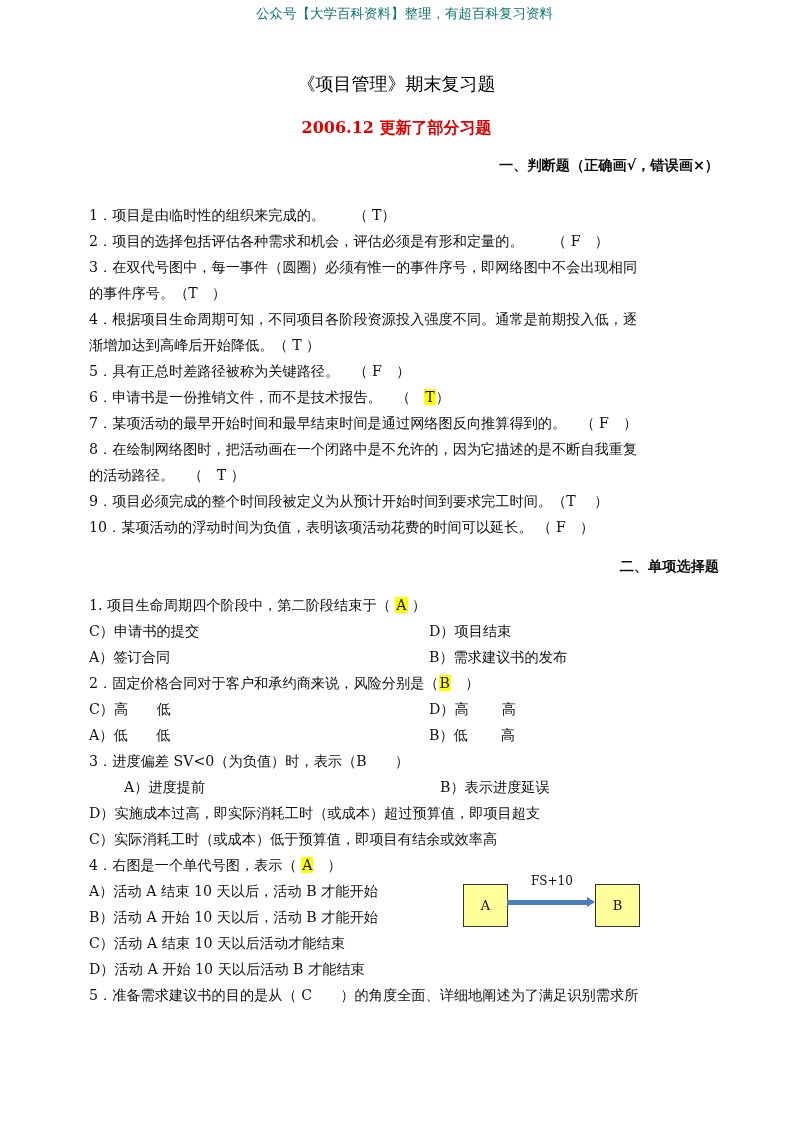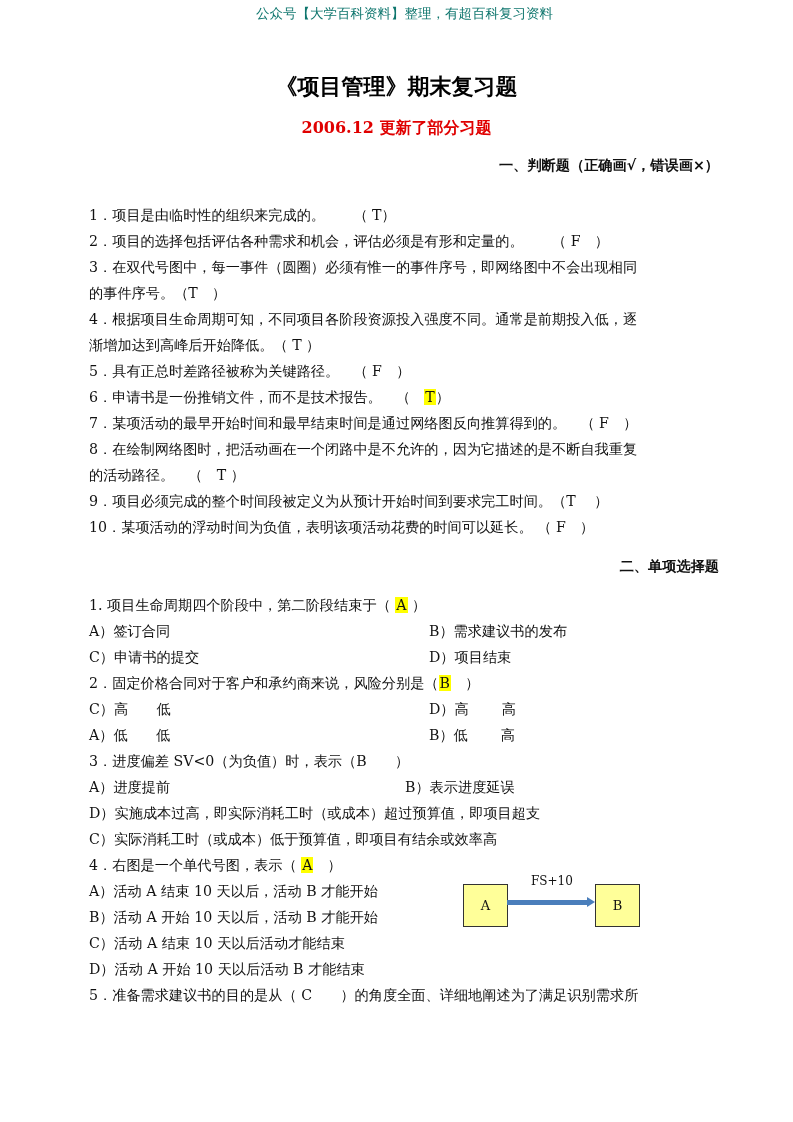--- a/index.html
+++ b/index.html
@@ -1,34 +1,34 @@
 <!DOCTYPE html>
 <html><head>
 <meta charset="utf-8">
 <style>
   html, body { margin: 0; padding: 0; background: #ffffff; }
   body { width: 793px; height: 1122px; position: relative; overflow: hidden;
          font-family: "DejaVu Serif", "Liberation Serif", serif; color: #111; }
   .page-header { position: absolute; top: 5px; left: 8px; width: 793px; text-align: center;
                  font-size: 13.5px; color: #0f766e; }
   .title { position: absolute; top: 72px; left: 0; width: 793px; text-align: center;
-           font-family: "DejaVu Sans", "Liberation Sans", sans-serif; font-weight: bold;
-           font-size: 22px; color: #000; }
+           font-family: "DejaVu Sans", "Liberation Sans", sans-serif; font-weight: normal;
+           font-size: 18px; color: #000; }
   .subtitle { position: absolute; top: 118px; left: 0; width: 793px; text-align: center;
               font-weight: bold; font-size: 16px; color: #e00000; }
   .content { position: absolute; top: 152px; left: 89px; width: 630px; font-size: 14.2px; }
   .section-heading { font-family: "DejaVu Sans", "Liberation Sans", sans-serif; font-weight: bold;
                      font-size: 14.2px; height: 26px; line-height: 26px; text-align: right; }
   .line { height: 26px; line-height: 26px; white-space: nowrap; }
   .gap-1 { height: 24px; }
   .gap-2 { height: 13px; }
   .hl { background: #ffff00; padding: 0 1px; }
   .opts { display: flex; height: 26px; line-height: 26px; white-space: nowrap; }
   .opt-left { width: 340px; }
-  .opt-left-narrow { width: 316px; }
+  .opt-left-narrow { width: 316px; margin-left: 35px; }
   .q4 { position: relative; }
   .diagram { position: absolute; left: 374px; top: 28px; width: 180px; height: 46px; }
   .box { position: absolute; top: 4px; width: 43px; height: 41px; background: #ffff99;
          border: 1px solid #333; text-align: center; line-height: 41px; font-size: 13px; }
   .box-a { left: 0; }
   .box-b { left: 132px; }
   .arrow-label { position: absolute; left: 68px; top: -6px; font-size: 12px; }
   .arrow { position: absolute; left: 44px; top: 20px; width: 82px; height: 5px; background: #4a7ebb; }
   .arrow-head { position: absolute; left: 124px; top: 17px; width: 0; height: 0;
                 border-top: 5px solid transparent; border-bottom: 5px solid transparent;
@@ -58,26 +58,26 @@
   <div class="line">的活动路径。　（　T ）</div>
   <div class="line">9．项目必须完成的整个时间段被定义为从预计开始时间到要求完工时间。（T　 ）</div>
   <div class="line">10．某项活动的浮动时间为负值，表明该项活动花费的时间可以延长。 （ F　）</div>
 
   <div class="gap-2"></div>
   <div class="section-heading">二、单项选择题</div>
   <div class="gap-2"></div>
 
   <div class="line"><span>1. 项目生命周期四个阶段中，第二阶段结束于（ </span><span class="hl">A</span><span> ）</span></div>
   <div class="opts">
+    <div class="opt-left">C）申请书的提交</div>
+    <div>D）项目结束</div>
+  </div>
+  <div class="opts">
     <div class="opt-left">A）签订合同</div>
     <div>B）需求建议书的发布</div>
-  </div>
-  <div class="opts">
-    <div class="opt-left">C）申请书的提交</div>
-    <div>D）项目结束</div>
   </div>
 
   <div class="line"><span>2．固定价格合同对于客户和承约商来说，风险分别是（</span><span class="hl">B</span><span>　）</span></div>
   <div class="opts">
     <div class="opt-left">C）高　　低</div>
     <div>D）高　　 高</div>
   </div>
   <div class="opts">
     <div class="opt-left">A）低　　低</div>
     <div>B）低　　 高</div>

